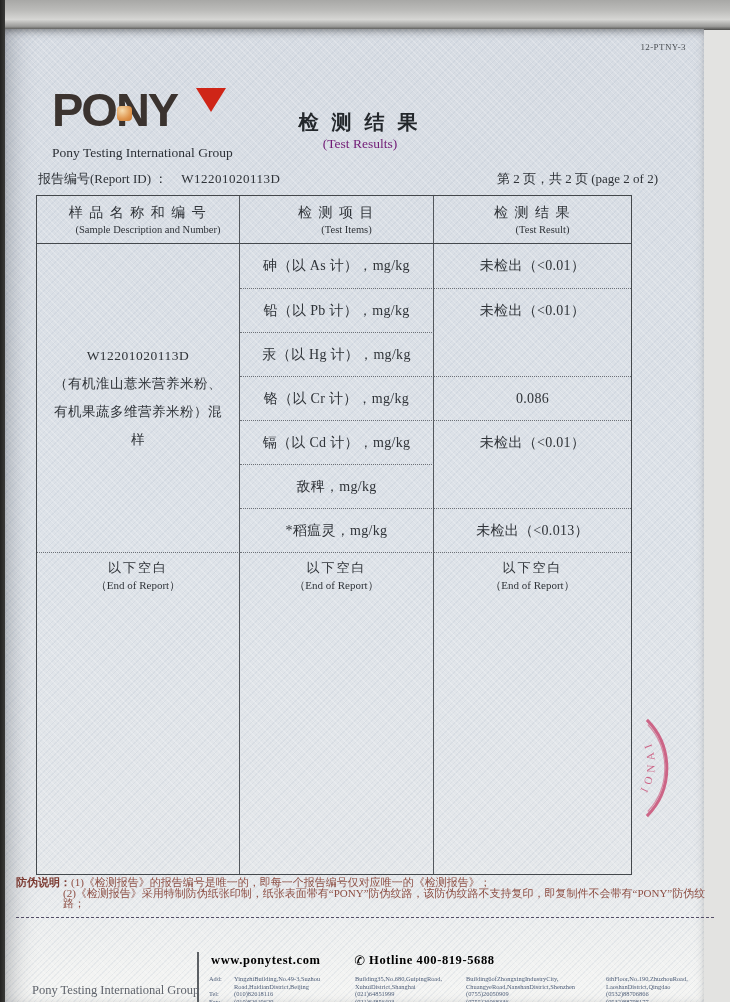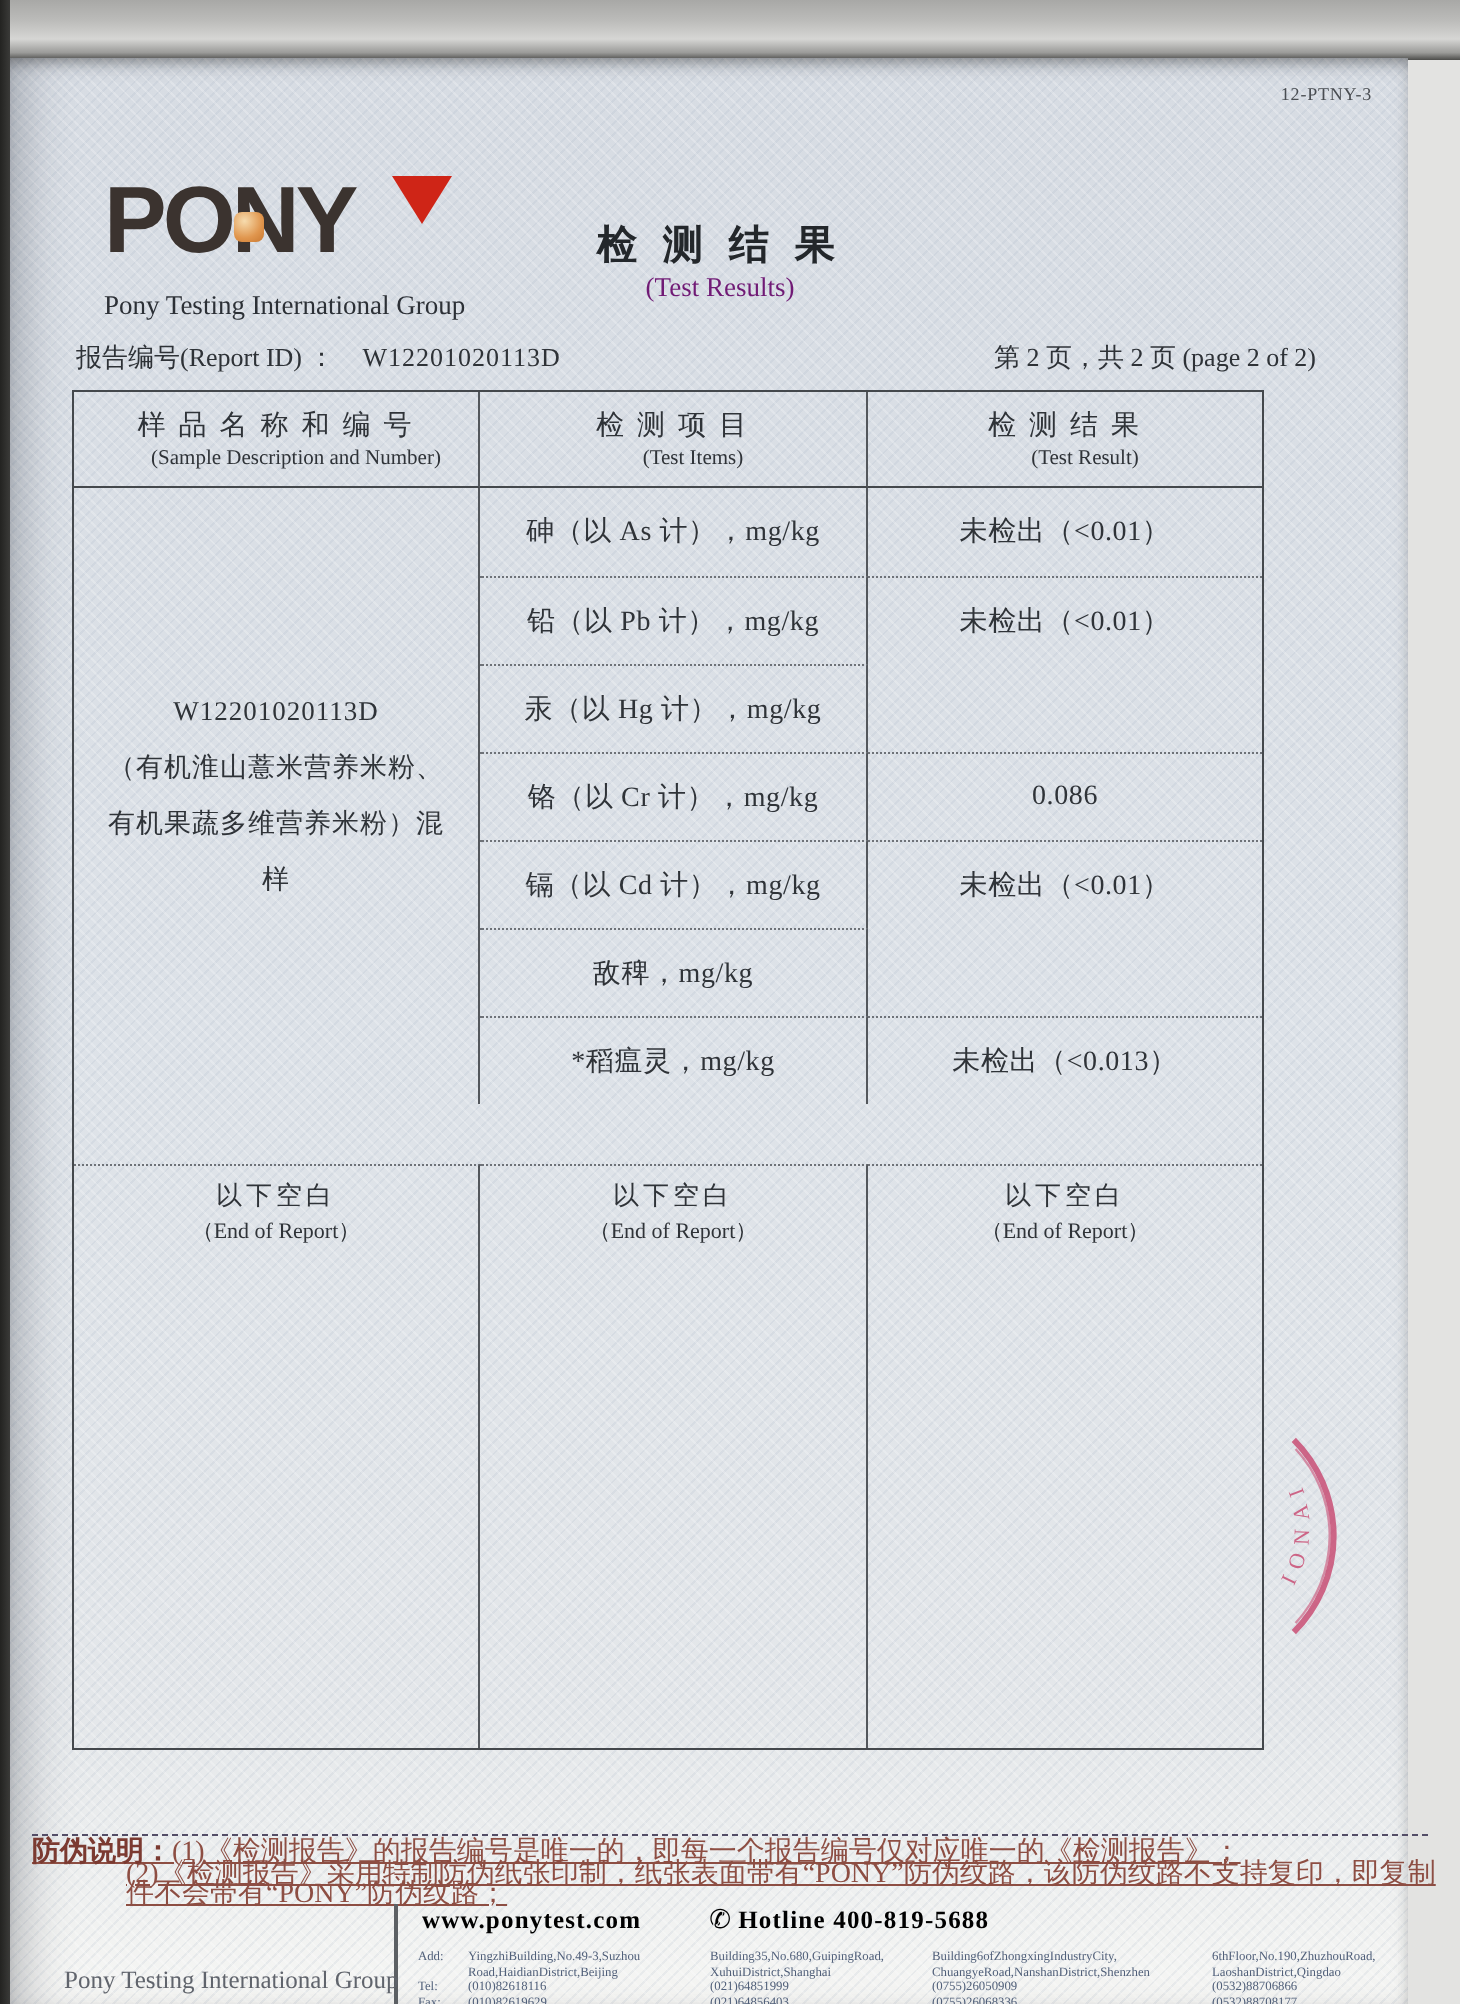--- a/index.html
+++ b/index.html
@@ -49,32 +49,32 @@
   .cell{display:flex;flex-direction:column;align-items:center;justify-content:center;
     color:#2f3338;box-sizing:border-box;}
   .br{border-right:1px solid #53575c;}
   .th{border-bottom:1.5px solid #44484c;}
   .th .cn{font-size:14px;letter-spacing:1.5px;}
   .th .en{font-size:10.5px;margin-top:2px;padding-left:20px;}
   .dotted{border-top:1px dotted #6e7278;}
   .item,.result{font-size:14px;letter-spacing:.3px;text-align:right;}
   .sample-cell{grid-column:1;grid-row:2 / span 7;padding:0 14px;text-align:center;
     font-size:13.5px;line-height:28px;letter-spacing:.5px;}
-  .end-cell{justify-content:flex-start;padding-top:6px;margin-top:30px;}
+  .end-cell{justify-content:flex-start;padding-top:6px;}
   .end-cell .cn{font-size:13px;letter-spacing:2px;}
   .end-cell .en{font-size:11px;margin-top:1px;}
 
   
   .stamp{left:570px;top:690px;width:110px;height:155px;opacity:.78;}
 
   
   .disclaimer{left:16px;top:886px;width:698px;font-size:8.8px;line-height:10.6px;
     color:#8d4e43;text-align:justify;}
   .rule{left:16px;top:917px;width:698px;border-top:1.5px dashed #534d66;}
-  .antifake{left:16px;top:922px;width:706px;font-size:14px;line-height:10.6px;color:#8d4e43;text-decoration:underline;}
+  .antifake{left:16px;top:877px;width:706px;font-size:11px;line-height:10.6px;color:#8d4e43;}
   .antifake .lbl{font-weight:bold;color:#7b3a31;}
   .antifake .line2{padding-left:47px;}
 
   
   .foot-divider{left:197px;top:952px;width:2px;height:50px;background:#5c6064;}
   .website-line{left:211px;top:953px;font-size:12.5px;font-weight:600;color:#000000;
     letter-spacing:.6px;display:flex;align-items:center;}
   .website-line .gap{display:inline-block;width:34px;}
   .phone-ic{font-family:"DejaVu Sans",sans-serif;font-weight:400;margin-right:3px;font-size:13px;}
   .addr-grid{left:209px;top:975px;display:grid;grid-template-columns:25px 121px 111px 140px 110px;

